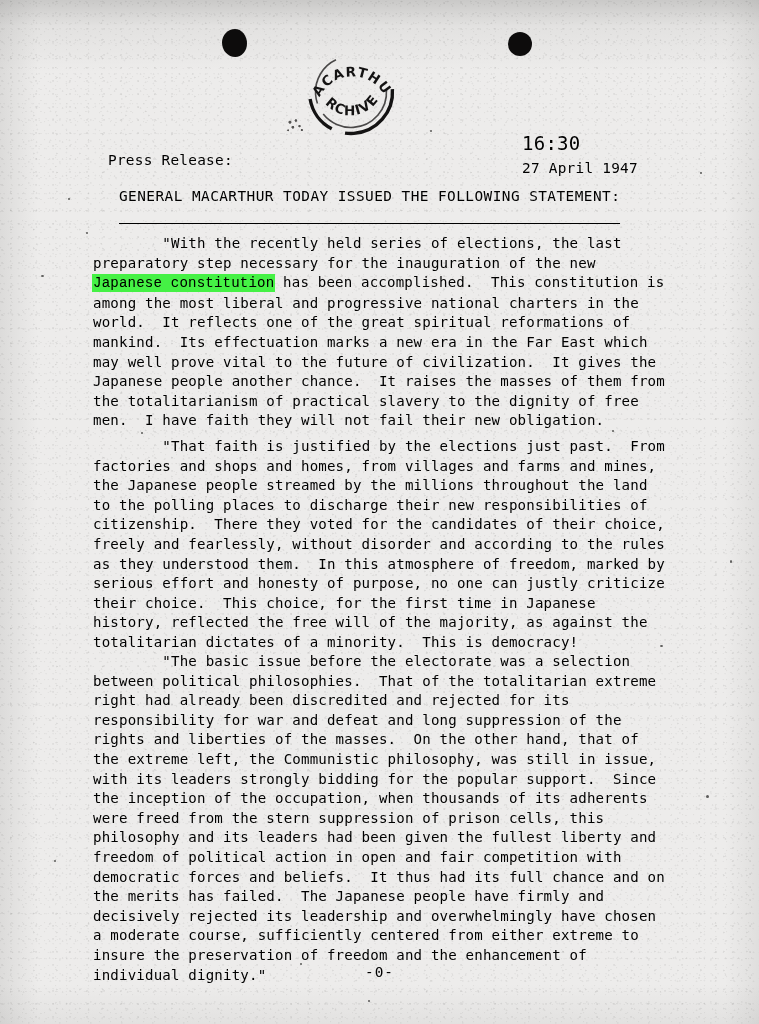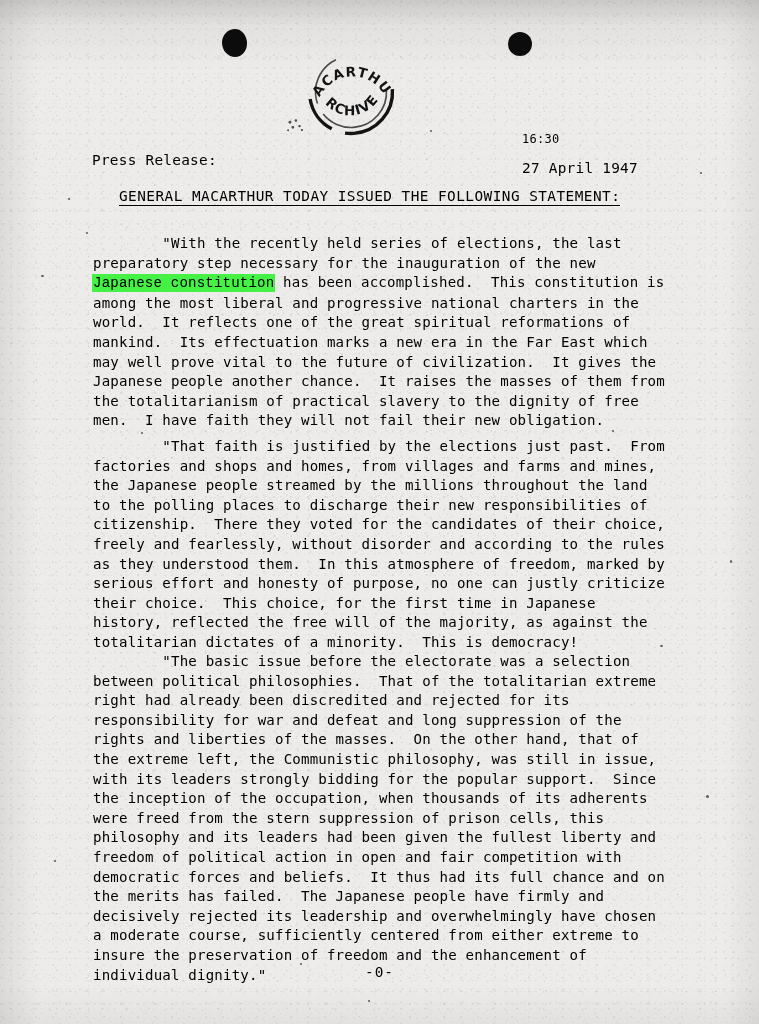--- a/index.html
+++ b/index.html
@@ -106,46 +106,46 @@
 
   .typed-line,
   .typed-block {
     position: absolute;
     font-family: "DejaVu Sans Mono", "Liberation Mono", monospace;
     white-space: pre;
     color: #100f0e;
   }
 
   #press-release-label {
-    left: 92px;
+    left: 108px;
     top: 152px;
     font-size: 14.4px;
     letter-spacing: 0.25px;
   }
 
   #doc-time {
     left: 522px;
     top: 132px;
-    font-size: 12px;
+    font-size: 19px;
     letter-spacing: 0.25px;
   }
   #doc-date {
     left: 522px;
     top: 160px;
     font-size: 14.4px;
     letter-spacing: 0.25px;
   }
 
   #statement-heading {
     left: 119px;
     top: 188px;
     font-size: 14.4px;
     letter-spacing: 0.45px;
     border-bottom: 1.6px solid #131211;
-    padding-bottom: 1px;
+    padding-bottom: 19px;
   }
 
   .body-paragraph {
     position: absolute;
     left: 93px;
     width: 580px;
     font-family: "DejaVu Sans Mono", "Liberation Mono", monospace;
     font-size: 14.1px;
     line-height: 19.6px;
     letter-spacing: 0.18px;

